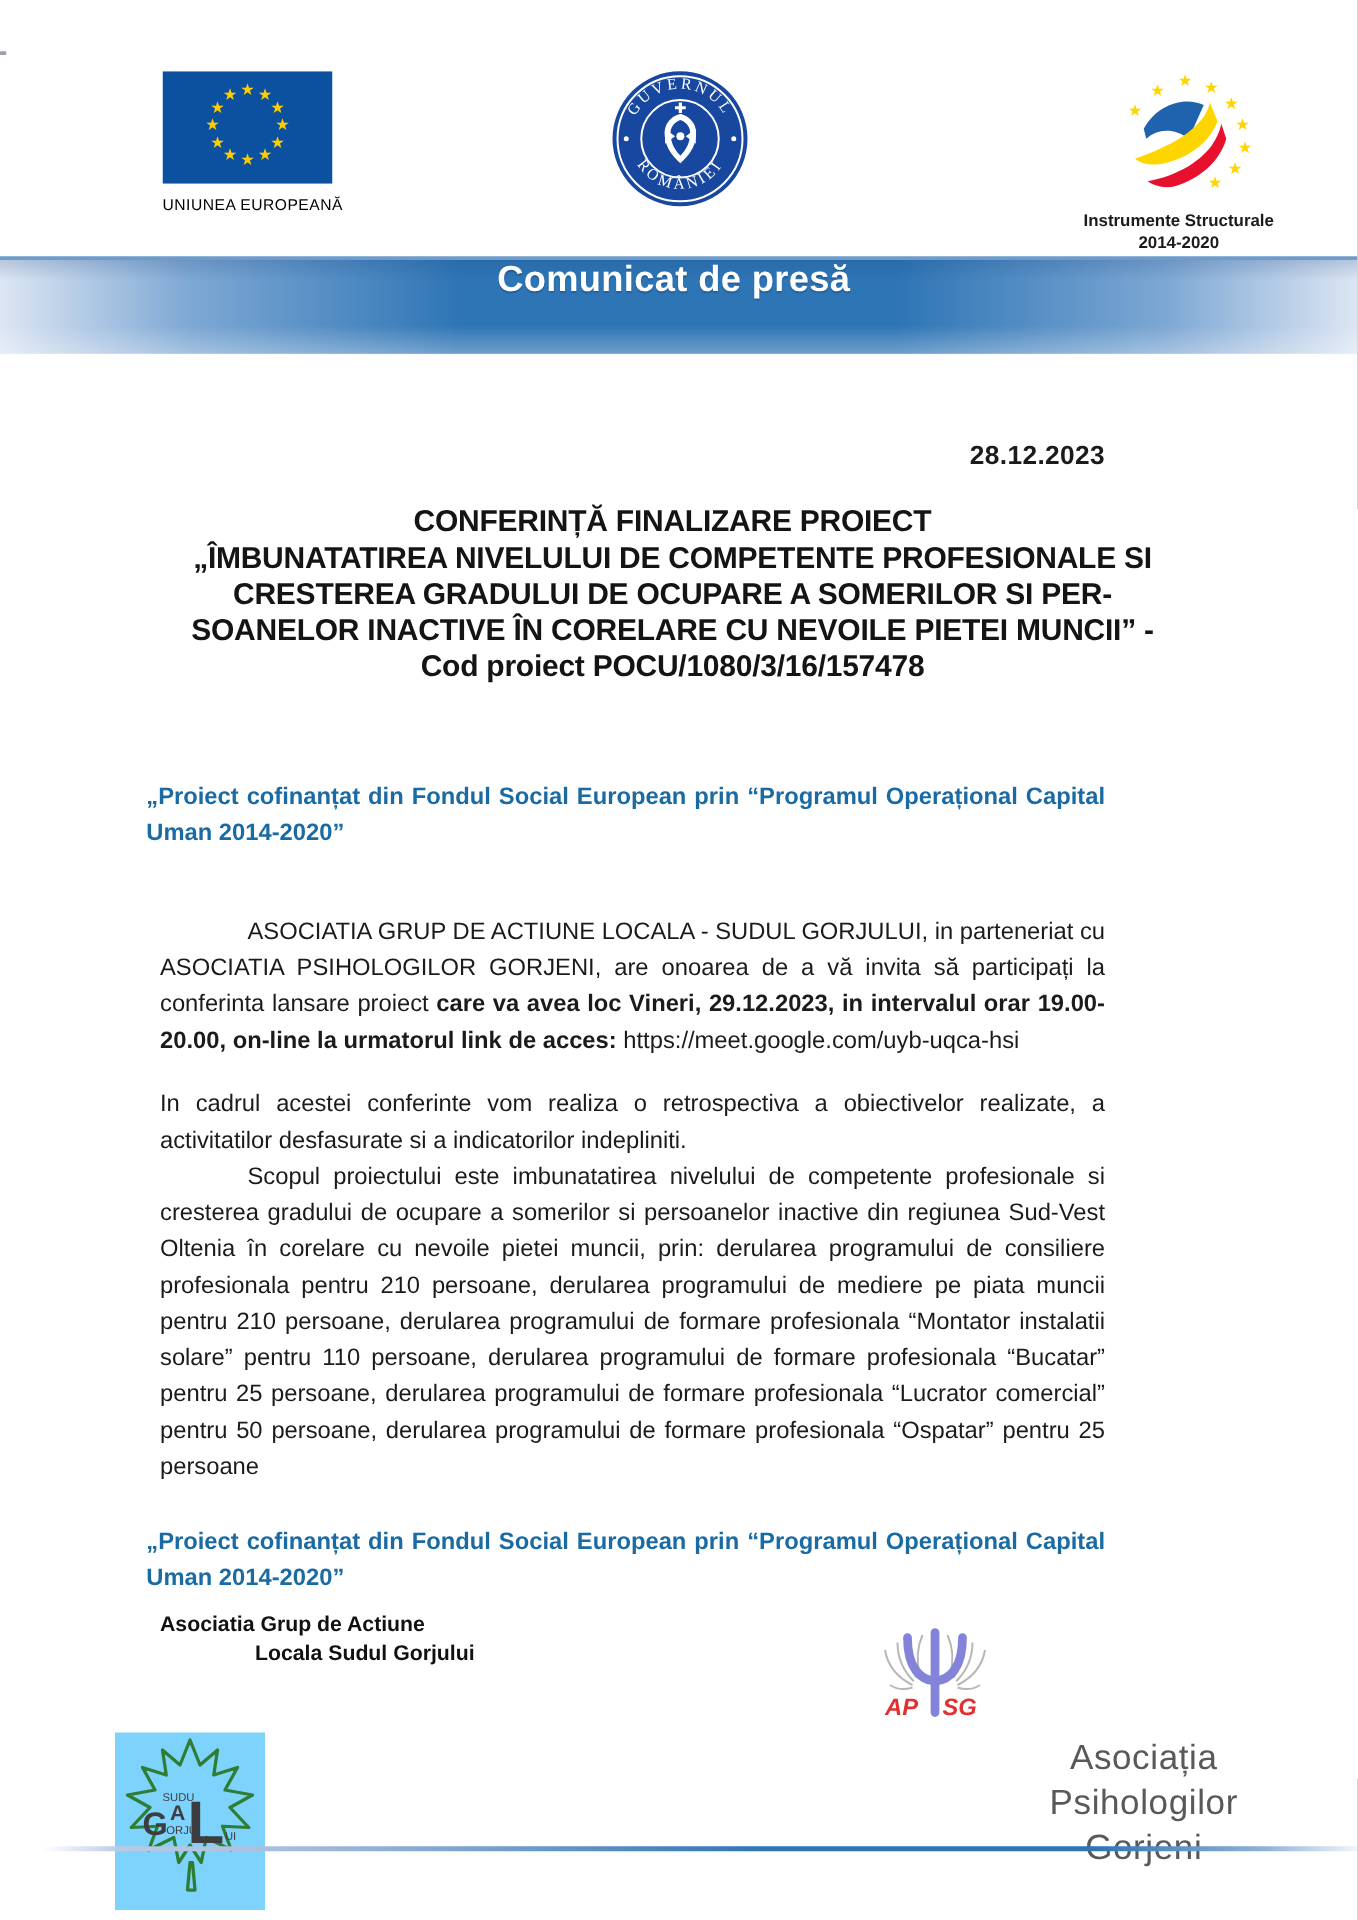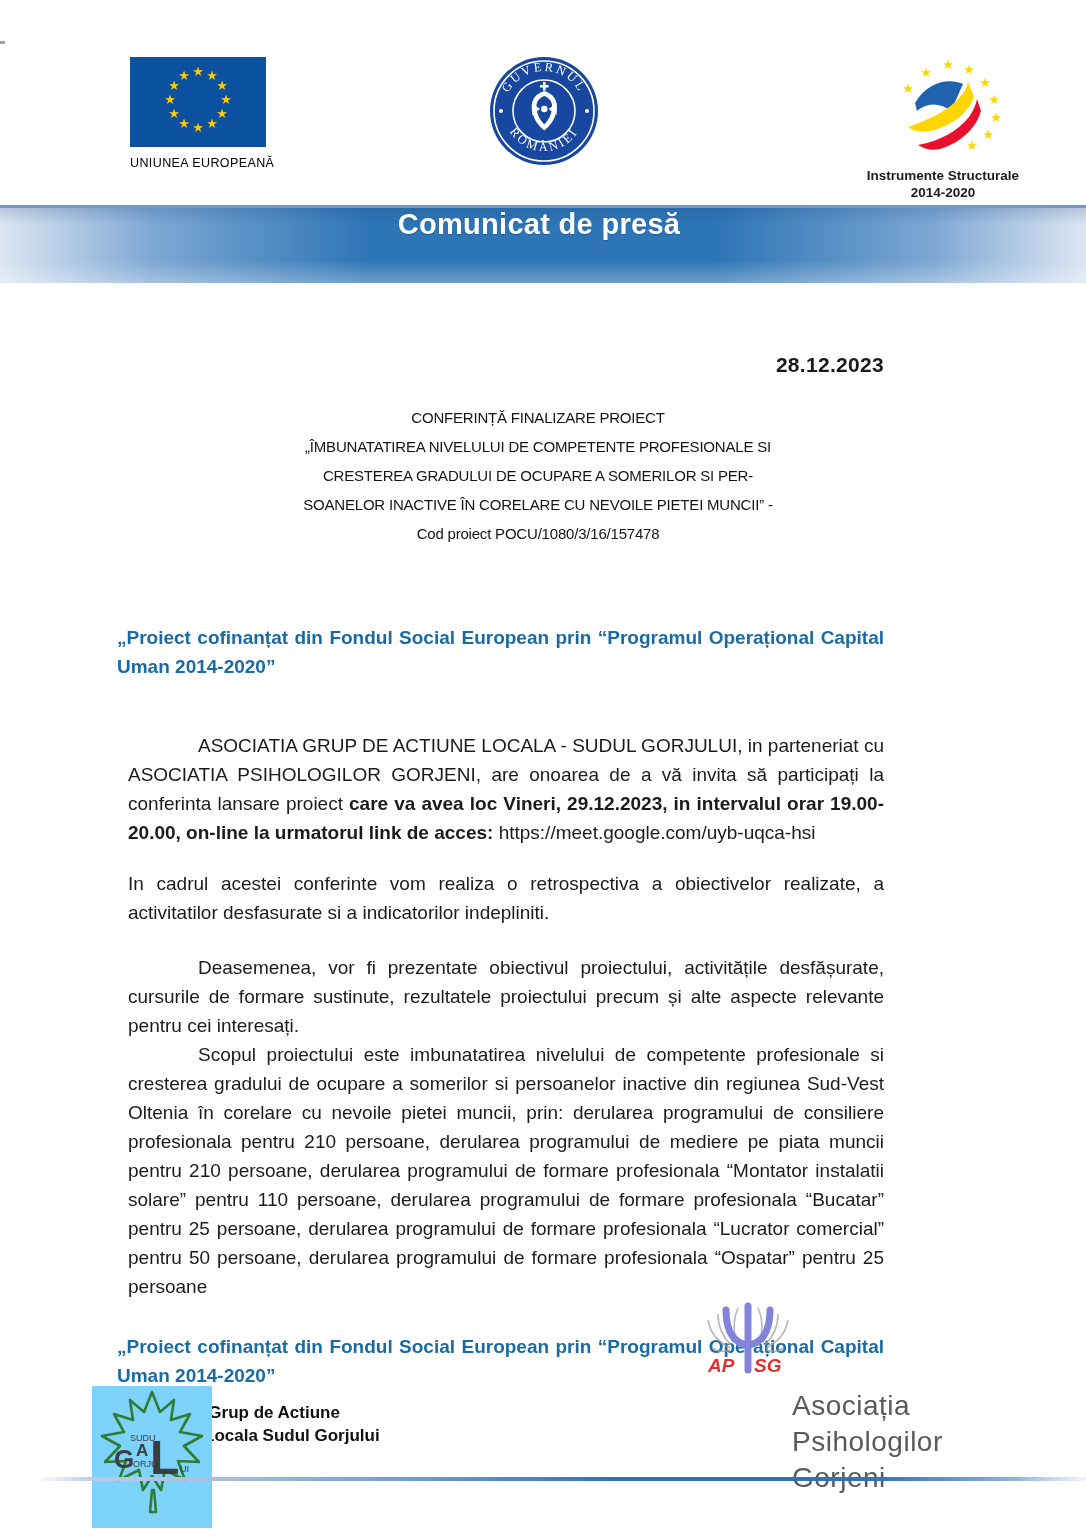--- a/index.html
+++ b/index.html
@@ -27,37 +27,37 @@
   .banner-title {
     color:#ffffff; font-weight:bold; font-size:29px; letter-spacing:.3px;
     transform:translateX(-4px); text-shadow:0 1px 1px rgba(0,30,70,.25);
   }
   
   .artifact-tick { position:absolute; left:0; top:41px; width:5px; height:3px; background:#9aa3ad; }
   .artifact-line { position:absolute; left:0; top:226px; width:4px; height:56px; background:#c7d6ea; }
   
   .content { position:absolute; top:266px; left:0; width:984px; padding:0 100px 0 128px; }
   .date-line { margin-top:87px; text-align:right; font-weight:bold; font-size:21px; letter-spacing:.3px; }
-  .title-block { margin:26px auto 0; width:820px; text-align:center; font-weight:normal;
-                 font-size:15px; line-height:29px; letter-spacing:-.2px; color:#141414; }
+  .title-block { margin:26px auto 0; width:820px; text-align:center; font-weight:bold;
+                 font-size:24px; line-height:29px; letter-spacing:-.2px; color:#141414; }
   .blue-para { margin-top:75px; margin-left:-11px; text-align:justify; font-weight:bold;
                color:#1a6ba3; font-size:19px; line-height:29px; }
   .blue-para.second { margin-top:31px; }
   .body-para { font-size:19px; line-height:29px; text-align:justify; hyphens:auto; }
   .p1 { margin-top:50px; text-indent:70px; }
   .p2 { margin-top:22px; }
   .p3 { margin-top:26px; text-indent:70px; }
   .p4 { margin-top:0; text-indent:70px; }
   .body-para b { font-weight:bold; }
   .org-block { margin-top:11px; font-weight:bold; font-size:17px; line-height:23px; color:#111; }
   .org-line2 { margin-left:76px; }
   
   .gal-logo { position:absolute; left:92px; top:1386px; width:120px; height:142px; background:#7dd3fc; }
   .apsg-logo { position:absolute; left:700px; top:1296px; width:96px; height:92px; }
-  .apsg-name { position:absolute; left:792px; top:1388px; width:246px; text-align:left;
+  .apsg-name { position:absolute; left:792px; top:1388px; width:246px; text-align:center;
                color:#58595b; font-size:28px; line-height:36px; letter-spacing:.5px; }
   .apsg-name .l2 { word-spacing:5px; }
   .bottom-line {
     position:absolute; top:1477px; left:34px; right:0; height:4px;
     background:linear-gradient(to right, rgba(178,198,228,0) 0%, #b9c9e4 6%, #a9bede 18%,
                #6f9cce 36%, #2f74b5 55%, #2f74b5 80%, #8fb2d9 93%, rgba(200,216,236,.25) 100%);
   }
 </style>
 </head>
 <body>
@@ -155,21 +155,20 @@
       <div>SOANELOR INACTIVE ÎN CORELARE CU NEVOILE PIETEI MUNCII” -</div>
       <div>Cod proiect POCU/1080/3/16/157478</div>
     </div>
 
     <p class="blue-para">„Proiect cofinanțat din Fondul Social European prin “Programul Operațional Capital Uman 2014-2020”</p>
 
     <p class="body-para p1"><span>ASOCIATIA GRUP DE ACTIUNE LOCALA - SUDUL GORJULUI, in parteneriat cu ASOCIATIA PSIHOLOGILOR GORJENI, are onoarea de a vă invita să participați la conferinta  lansare proiect </span><b>care va avea loc Vineri, 29.12.2023, in intervalul orar 19.00-20.00, on-line la urmatorul link de acces:</b><span> https://meet.google.com/uyb-uqca-hsi</span></p>
 
     <p class="body-para p2">In cadrul acestei conferinte vom realiza o retrospectiva a obiectivelor realizate, a activitatilor desfasurate si a indicatorilor indepliniti.</p>
 
-    <p class="body-para p3">Deasemenea, vor fi prezentate obiectivul proiectului, activitățile desfășurate, cursurile de formare sustinute, rezultatele proiectului precum și alte aspecte relevante pentru cei interesați.</p>
 
     <p class="body-para p4">Scopul proiectului este imbunatatirea nivelului de competente profesionale si cresterea gradului de ocupare a somerilor si persoanelor inactive din regiunea Sud-Vest Oltenia în corelare cu nevoile pietei muncii, prin: derularea programului de consiliere profesionala pentru 210 persoane, derularea programului de mediere pe piata muncii pentru 210 persoane, derularea programului de formare profesionala “Montator instalatii solare” pentru 110 persoane, derularea programului de formare profesionala “Bucatar” pentru 25 persoane, derularea programului de formare profesionala “Lucrator comercial” pentru 50 persoane, derularea programului de formare profesionala “Ospatar” pentru 25 persoane</p>
 
     <p class="blue-para second">„Proiect cofinanțat din Fondul Social European prin “Programul Operațional Capital Uman 2014-2020”</p>
 
     <div class="org-block">
       <div>Asociatia Grup de Actiune</div>
       <div class="org-line2">Locala Sudul Gorjului</div>
     </div>
   </div>

